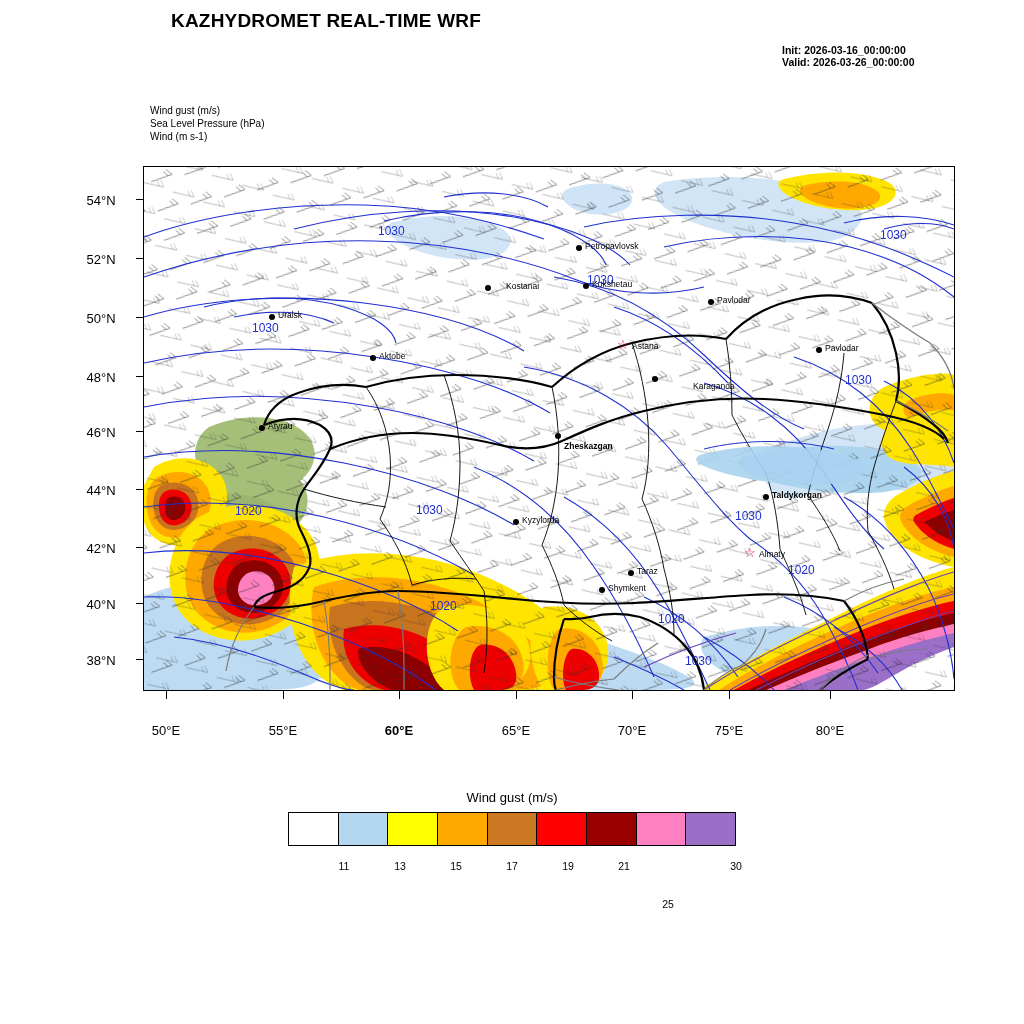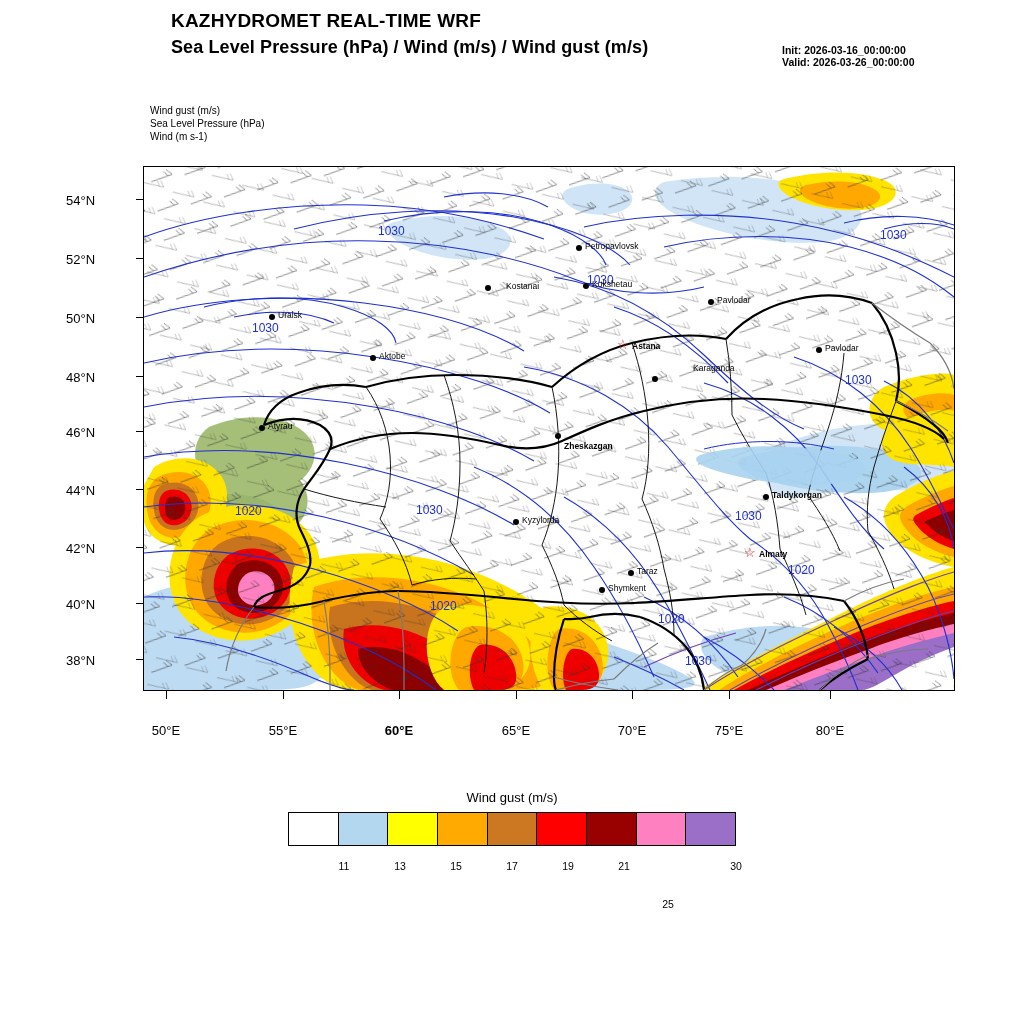--- a/index.html
+++ b/index.html
@@ -21,49 +21,48 @@
 
   
   #map-frame{
     left:143px;top:166px;width:812px;height:525px;
     border:1px solid #000;box-sizing:border-box;
     background:#ffffff;overflow:hidden;
   }
   #map-canvas{position:absolute;left:0;top:0;width:810px;height:523px;}
 
   
-  .ylab{font-size:13px;text-align:left;width:70px;}
+  .ylab{font-size:13px;text-align:center;width:70px;}
   .xlab{font-size:13px;text-align:center;width:70px;}
 
   
   .tick{background:#000;position:absolute;}
 
   
   .city-dot{width:6px;height:6px;border-radius:50%;background:#000;position:absolute;}
   .city-name{position:absolute;font-size:8.5px;color:#000;white-space:nowrap;}
-  .cap-name{position:absolute;font-size:8.5px;color:#000;font-weight:bold;white-space:nowrap;}
+  .cap-name{position:absolute;font-size:8.5px;color:#000;font-weight:normal;white-space:nowrap;}
   .cap-star{position:absolute;color:#e8112d;font-size:13px;line-height:13px;}
 
   
   .iso{position:absolute;font-size:12px;color:#1f2fd0;font-weight:normal;white-space:nowrap;}
 
   
   #cbar-title{left:0;top:790px;width:1024px;text-align:center;font-size:13px;}
   #cbar{left:288px;top:812px;width:448px;height:34px;border:1px solid #000;box-sizing:border-box;display:flex;}
   #cbar .sw{flex:1 1 0;height:100%;}
   #cbar .sw + .sw{border-left:1px solid #000;}
   #cbar-ticks{left:288px;top:860px;width:448px;height:16px;}
   #cbar-ticks span{position:absolute;font-size:10.5px;transform:translateX(-50%);}
 </style>
 </head>
 <body>
 
 <div class="abs" id="title-block">
   <div id="main-title">KAZHYDROMET REAL-TIME WRF</div>
-  <div id="sub-title">Sea Level Pressure  (hPa) / Wind  (m/s) / Wind gust  (m/s)</div>
 </div>
 
 <div class="abs" id="run-info">
   <div>Init: 2026-03-16_00:00:00</div>
   <div>Valid: 2026-03-26_00:00:00</div>
 </div>
 
 <div class="abs" id="field-legend">
   <div>Wind gust   (m/s)</div>
   <div>Sea Level Pressure    (hPa)</div>
@@ -334,21 +333,21 @@
   <div class="city-dot" style="left:226px;top:188px;"></div>
   <div class="city-name" style="left:235px;top:184px;">Aktobe</div>
 
   <div class="cap-star" style="left:473px;top:171px;">☆</div>
   <div class="cap-name" style="left:488px;top:174px;">Astana</div>
 
   <div class="city-dot" style="left:672px;top:180px;"></div>
   <div class="city-name" style="left:681px;top:176px;">Pavlodar</div>
 
   <div class="city-dot" style="left:508px;top:209px;"></div>
-  <div class="city-name" style="left:517px;top:196px;padding-left:32px;">Karaganda</div>
+  <div class="city-name" style="left:517px;top:214px;padding-left:32px;">Karaganda</div>
 
   <div class="city-dot" style="left:115px;top:258px;"></div>
   <div class="city-name" style="left:124px;top:254px;">Atyrau</div>
 
   <div class="city-dot" style="left:411px;top:266px;"></div>
   <div class="city-name" style="left:420px;top:274px;font-weight:bold;">Zheskazgan</div>
 
   <div class="city-dot" style="left:619px;top:327px;"></div>
   <div class="city-name" style="left:628px;top:323px;font-weight:bold;">Taldykorgan</div>
 

